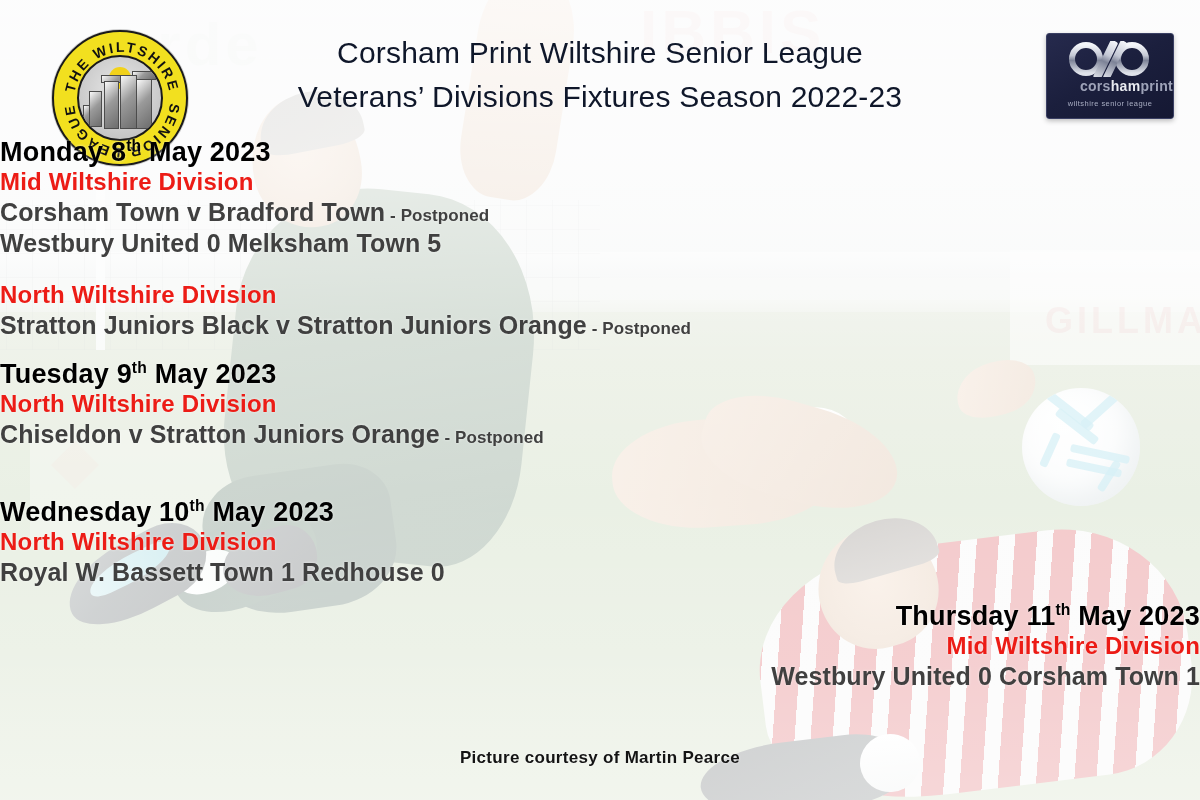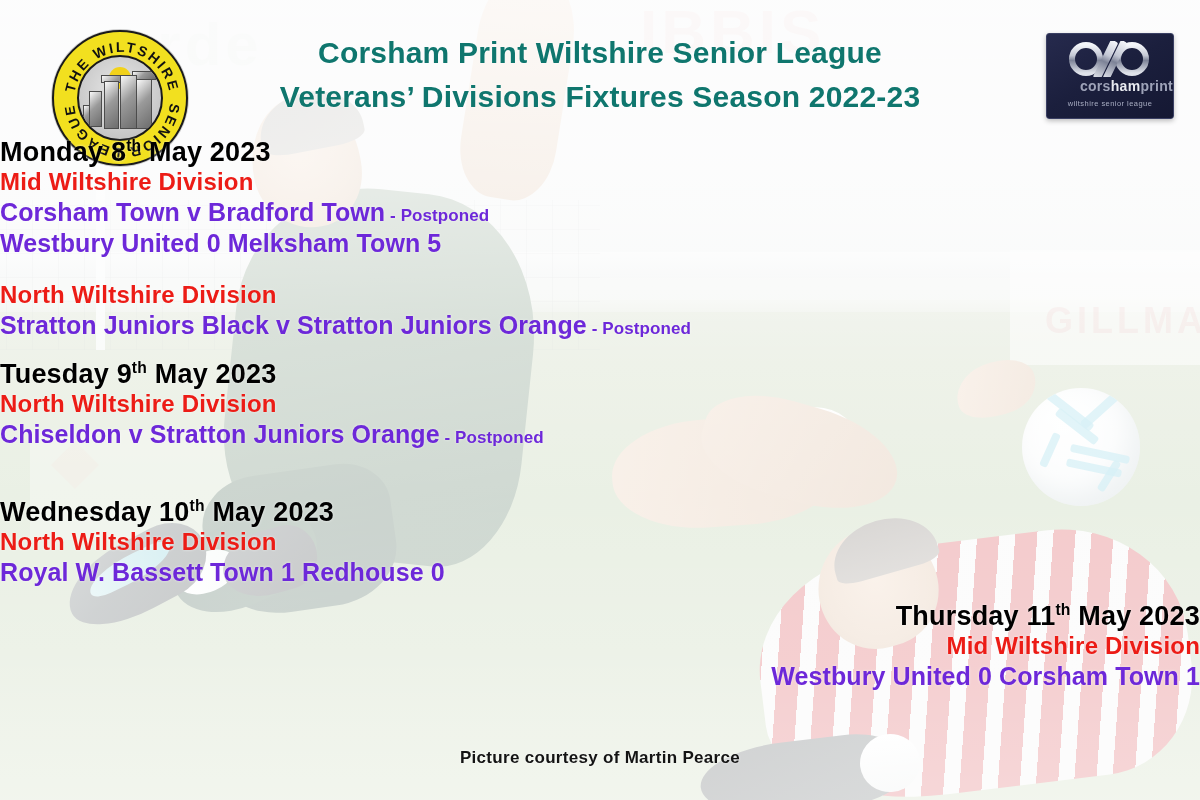--- a/index.html
+++ b/index.html
@@ -291,43 +291,43 @@
     color:#a8adc2;
   }
 
   
   .sheet{
     position:absolute; left:0; right:0; top:0;
     text-align:center;
     color:#111;
   }
   .title{
-    font-weight:700;
-    color:#0f766e;
+    font-weight:400;
+    color:#0f172a;
     letter-spacing:.2px;
     text-shadow:0 0 3px rgba(255,255,255,.7);
   }
   .t1{ position:absolute; left:0; right:0; top:36px; font-size:30px; }
   .t2{ position:absolute; left:0; right:0; top:80px; font-size:30px; }
 
   .day-block{ position:absolute; left:0; right:0; }
   .day{
     font-size:27px; font-weight:700; color:#000000;
     line-height:1.08; letter-spacing:.2px;
     text-shadow:0 0 3px rgba(255,255,255,.65);
   }
   .day sup{ font-size:.58em; vertical-align:super; line-height:0; }
   .division{
     font-size:24px; font-weight:700; color:#ec1c16;
     line-height:1.12; letter-spacing:.2px;
     text-shadow:0 0 3px rgba(255,255,255,.6);
     margin-top:2px;
   }
   .fixture{
-    font-size:25px; font-weight:700; color:#6d28d9;
+    font-size:25px; font-weight:700; color:#404040;
     line-height:1.14; letter-spacing:.1px;
     text-shadow:0 0 3px rgba(255,255,255,.6);
     margin-top:2px;
   }
   .fixture .note{ font-size:17px; font-weight:700; }
 
   .credit{
     position:absolute; left:0; right:0; top:748px;
     text-align:center;
     font-size:17px; font-weight:700; color:#141414;

